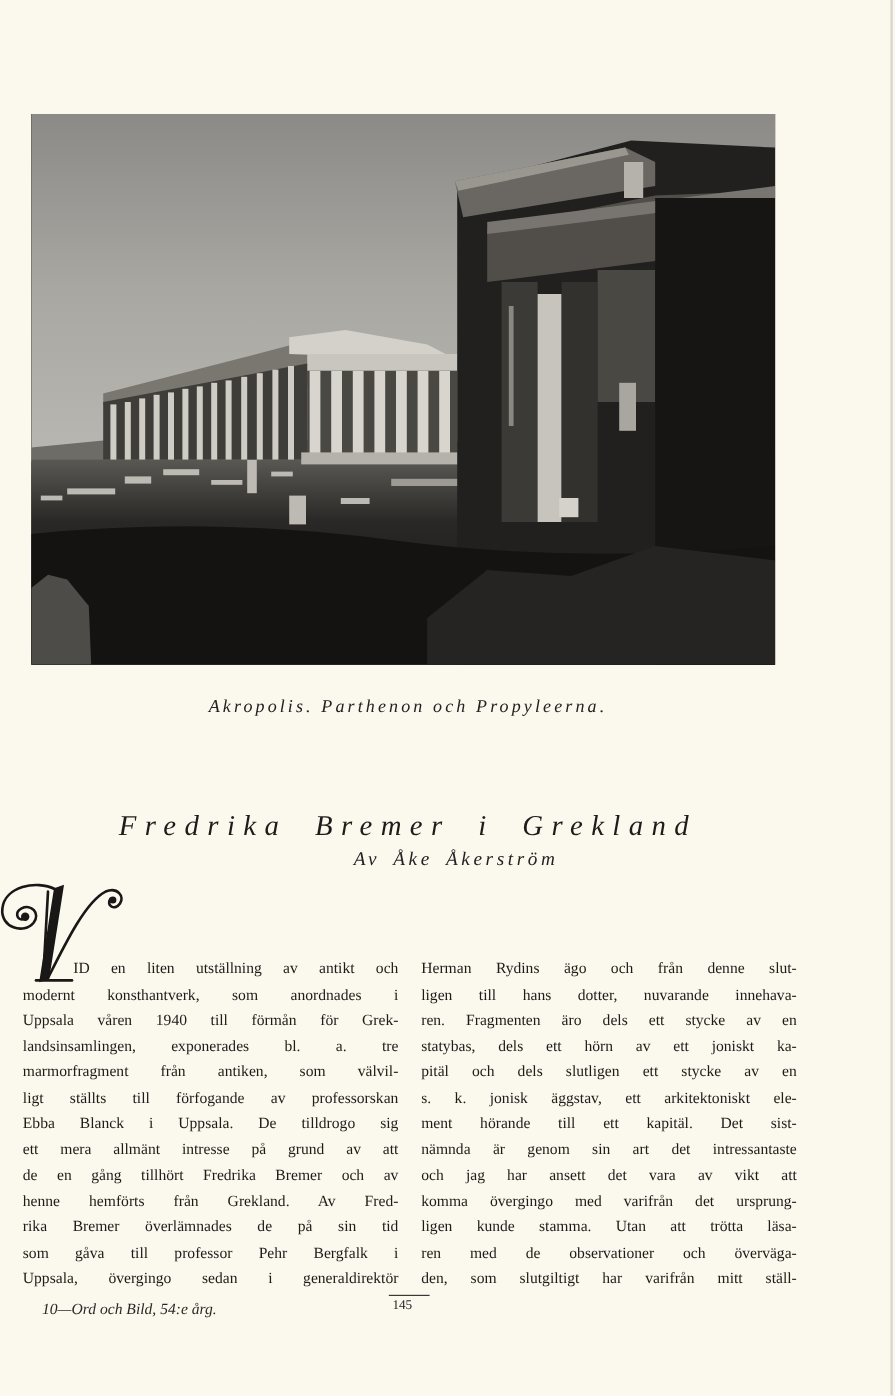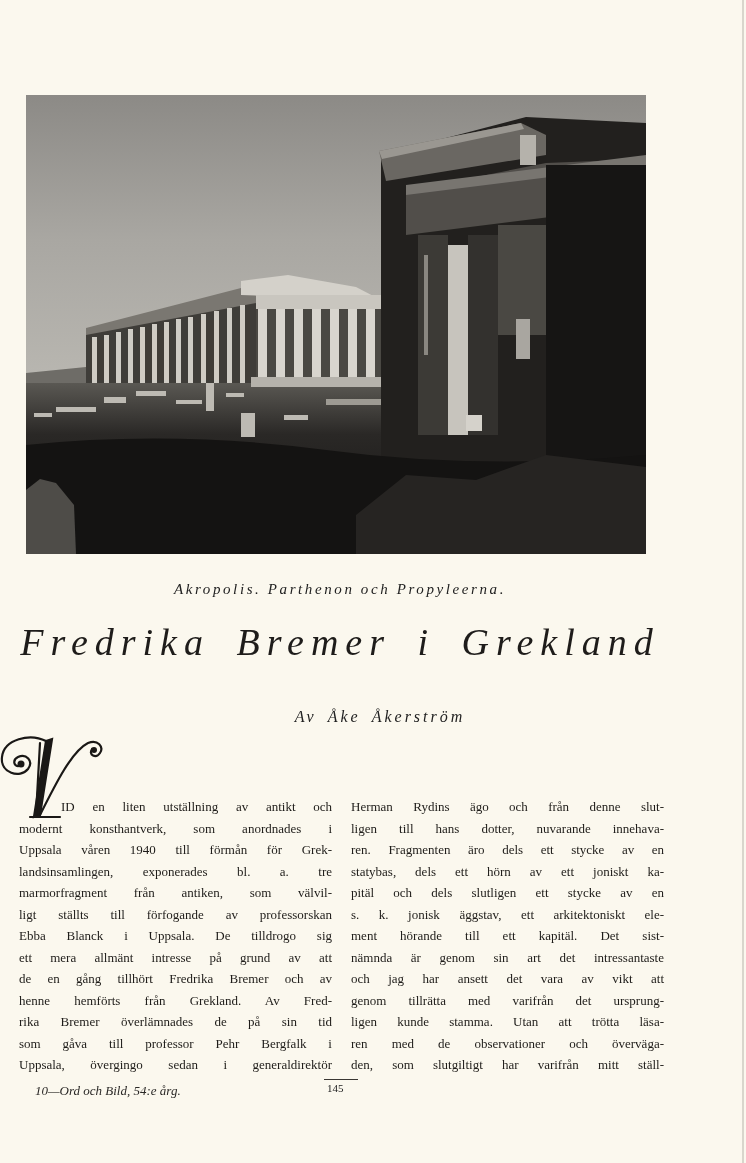--- a/index.html
+++ b/index.html
@@ -42,24 +42,24 @@
       font-style: italic;
       font-size: 15px;
       letter-spacing: 2.6px;
       color: #222;
       margin-top: 15px;
     }
     .title {
       position: absolute;
       left: 0;
       width: 680px;
-      top: 620px;
+      top: 676px;
       text-align: center;
       font-style: italic;
-      font-size: 38px;
+      font-size: 24px;
       letter-spacing: 7px;
       word-spacing: 10px;
       color: #1e1c1a;
     }
     .byline {
       position: absolute;
       left: 0;
       width: 680px;
       top: 708px;
       text-align: center;
@@ -258,21 +258,21 @@
 <div class="col col-right">
   <span class="line">Herman Rydins ägo och från denne slut-</span>
   <span class="line">ligen till hans dotter, nuvarande innehava-</span>
   <span class="line">ren. Fragmenten äro dels ett stycke av en</span>
   <span class="line">statybas, dels ett hörn av ett joniskt ka-</span>
   <span class="line">pitäl och dels slutligen ett stycke av en</span>
   <span class="line">s. k. jonisk äggstav, ett arkitektoniskt ele-</span>
   <span class="line">ment hörande till ett kapitäl. Det sist-</span>
   <span class="line">nämnda är genom sin art det intressantaste</span>
   <span class="line">och jag har ansett det vara av vikt att</span>
-  <span class="line">genom tillrätta med varifrån det ursprung-</span>
+  <span class="line">komma övergingo med varifrån det ursprung-</span>
   <span class="line">ligen kunde stamma. Utan att trötta läsa-</span>
   <span class="line">ren med de observationer och överväga-</span>
   <span class="line">den, som slutgiltigt har varifrån mitt ställ-</span>
 </div>
 
 <div class="footer-left">10—Ord och Bild, 54:e årg.</div>
 <div class="footer-rule"></div>
 <div class="folio">145</div>
 
 </body></html>

